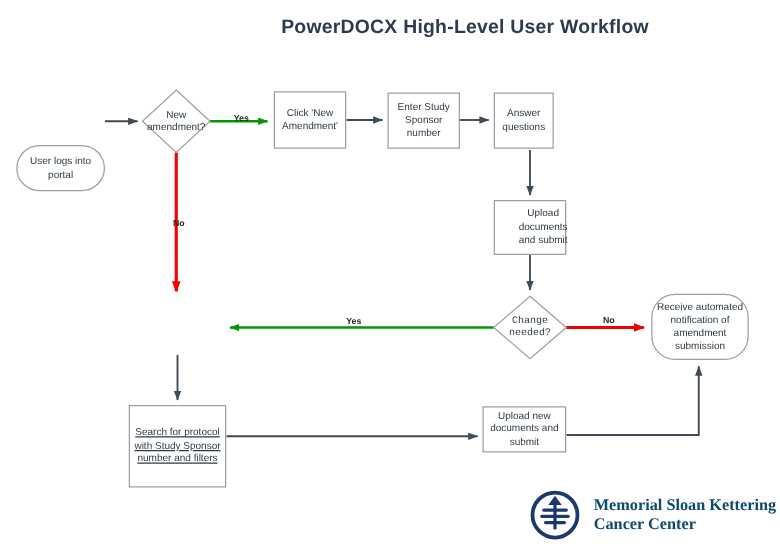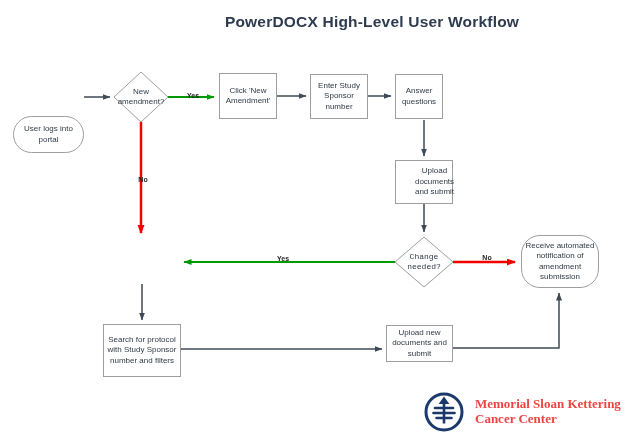--- a/index.html
+++ b/index.html
@@ -30,21 +30,21 @@
     position:absolute;z-index:3;transform:translate(-50%,-50%);
     font-size:7px;font-weight:600;color:#1f1f1f;white-space:nowrap;
   }
   .logo{
     position:absolute;left:417px;top:383px;width:207px;height:57px;z-index:2;
     background:#ffffff;display:flex;align-items:center;gap:9px;box-sizing:border-box;
     padding-left:5px;
   }
   .logo-text{
     font-family:"Liberation Serif", serif;font-weight:bold;
-    font-size:13px;line-height:1.12;color:#ef4444;
+    font-size:13px;line-height:1.12;color:#0c4a6e;
   }
 </style>
 </head>
 <body>
 
 <div class="stage">
 
   <svg class="edges" width="624" height="442" viewBox="0 0 624 442">
     <defs>
       <marker id="ah-dark" markerWidth="9" markerHeight="8" refX="7.5" refY="3" orient="auto" markerUnits="userSpaceOnUse">
@@ -97,21 +97,21 @@
 
   <div class="node" style="left:395px;top:74px;width:48px;height:45px;">Answer questions</div>
 
   <div class="node" style="left:395px;top:160px;width:58px;height:44px;padding-left:24px;">Upload documents and submit</div>
 
   <div class="diamond-label" style="left:394px;top:248px;width:60px;height:28px;font-family:Liberation Mono, monospace;">Change needed?</div>
 
   <div class="node terminator" style="left:521px;top:235px;width:78px;height:53px;">Receive automated notification of amendment submission</div>
 
 
-  <div class="node" style="left:103px;top:324px;width:78px;height:53px;">Search for protocol with Study Sponsor number and filters</div>
+  <div class="node" style="left:103px;top:324px;width:78px;height:66px;text-decoration:underline;">Search for protocol with Study Sponsor number and filters</div>
 
   <div class="node" style="left:386px;top:325px;width:67px;height:37px;">Upload new documents and submit</div>
 
   <div class="elabel" style="left:193px;top:95px;">Yes</div>
   <div class="elabel" style="left:143px;top:179px;">No</div>
   <div class="elabel" style="left:283px;top:258px;">Yes</div>
   <div class="elabel" style="left:487px;top:257px;">No</div>
 
   <div class="logo">
     <svg width="44" height="44" viewBox="0 0 44 44">

